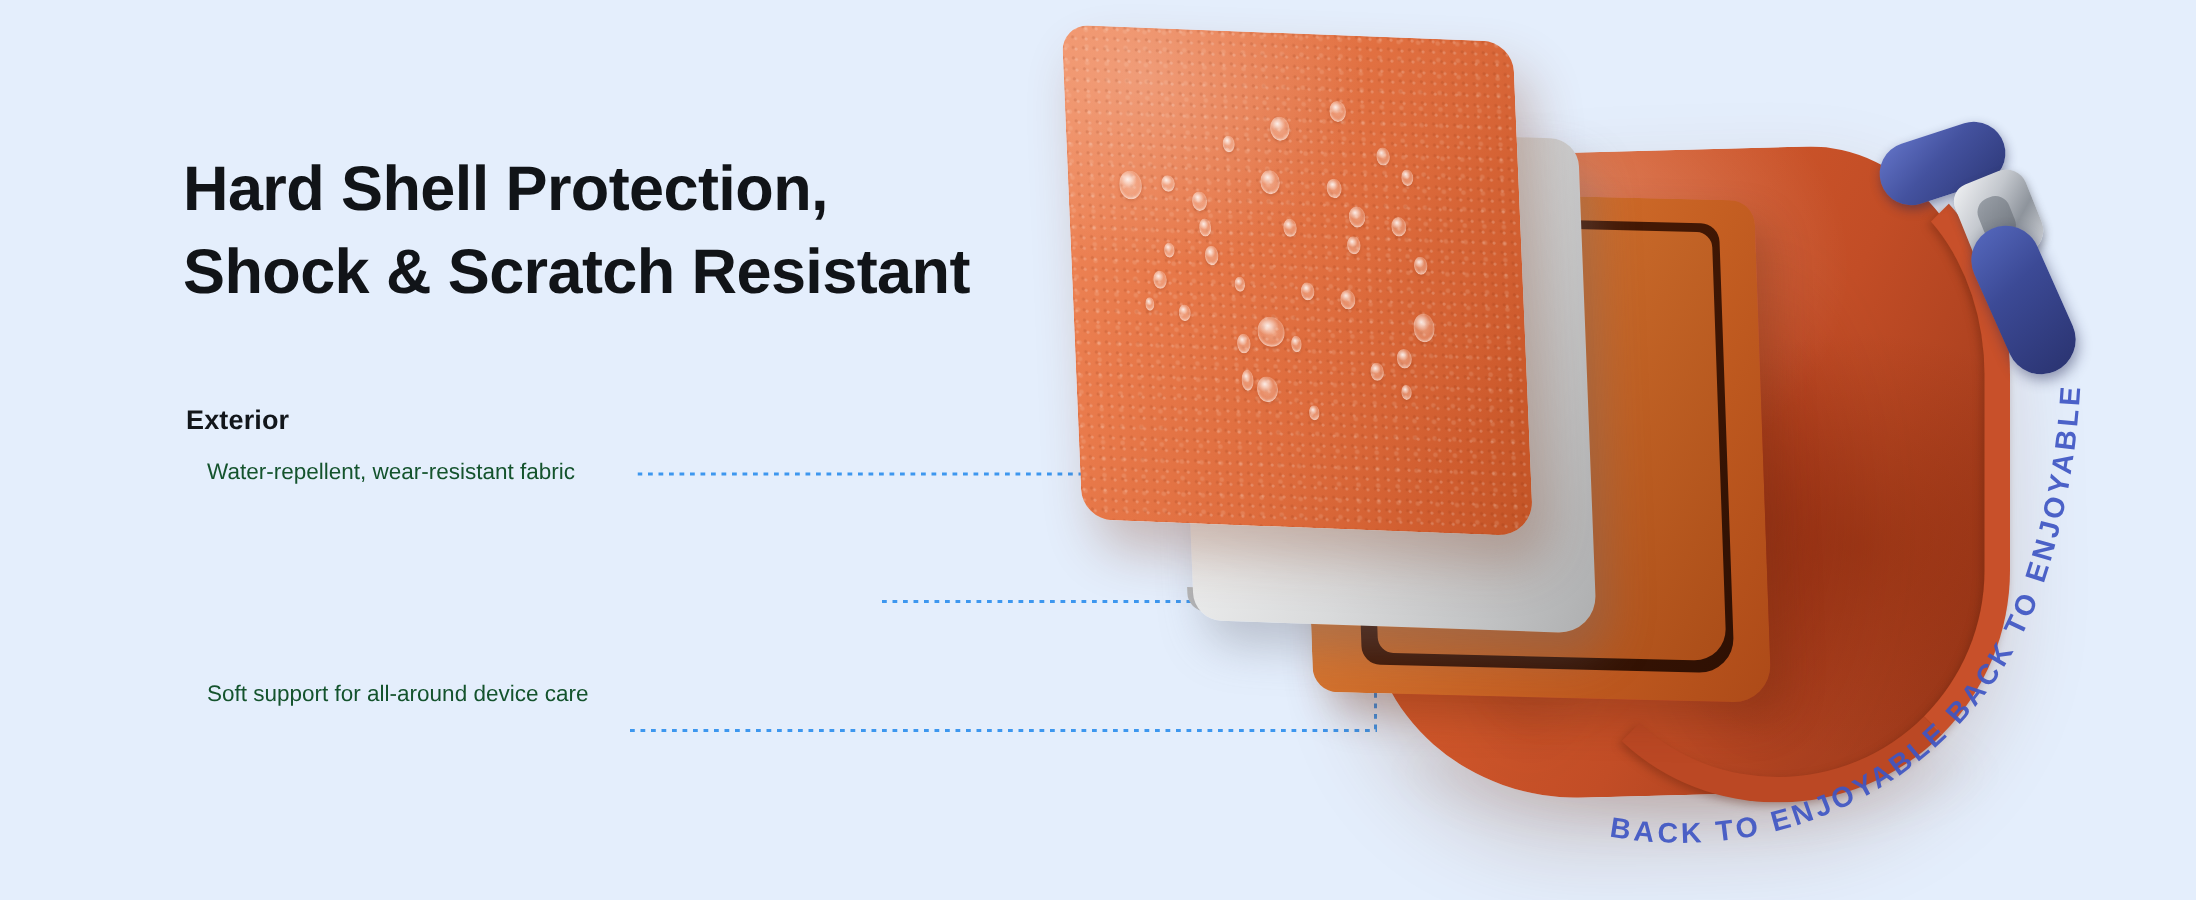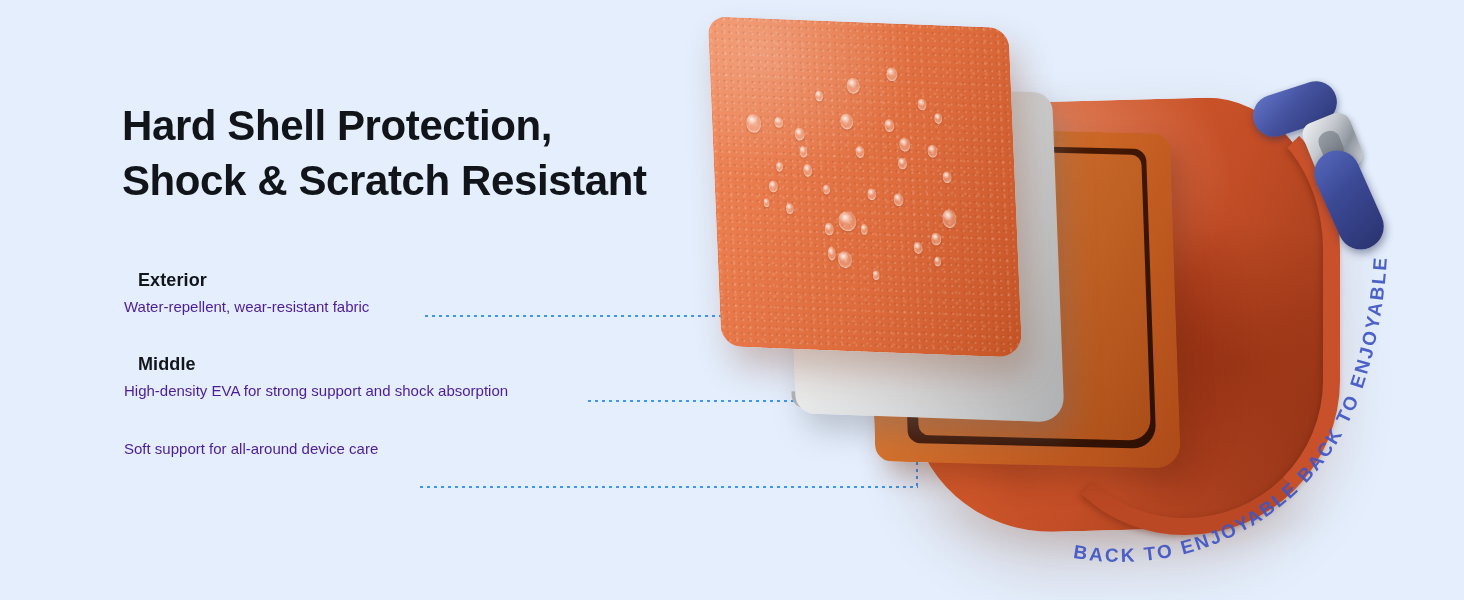--- a/index.html
+++ b/index.html
@@ -36,29 +36,29 @@
 
   .feature {
     position: absolute;
     left: 122px;
   }
   .feature-title {
     font-size: 18px;
     font-weight: 700;
     color: #12161b;
     letter-spacing: 0.1px;
-    margin: 0 0 8px 16px;
+    margin: 0 0 8px 2px;
     line-height: 20px;
   }
   .feature-desc {
     font-size: 15px;
     font-weight: 400;
-    color: #4c1d95;
+    color: #14532d;
     line-height: 18px;
-    margin: 2px;
+    margin: 16px;
     white-space: nowrap;
   }
 
   .f-exterior { top: 270px; }
   .f-middle   { top: 354px; }
   .f-interior { top: 438px; }
 
   
   .leader {
     position: absolute;
@@ -325,24 +325,20 @@
 <div class="stage">
 
   <div class="headline">Hard Shell Protection,
 Shock &amp; Scratch Resistant</div>
 
   <div class="feature f-exterior">
     <div class="feature-title">Exterior</div>
     <div class="feature-desc">Water-repellent, wear-resistant fabric</div>
   </div>
 
-  <div class="feature f-middle">
-    <div class="feature-title">Middle</div>
-    <div class="feature-desc">High-density EVA for strong support and shock absorption</div>
-  </div>
 
   <div class="feature f-interior">
     <div class="feature-desc">Soft support for all-around device care</div>
   </div>
 
   <div class="leader">
     <div class="leader-h" style="left:425px; top:315px; width:350px;"></div>
     <div class="leader-dot" style="left:769px; top:311px;"></div>
   </div>
 

